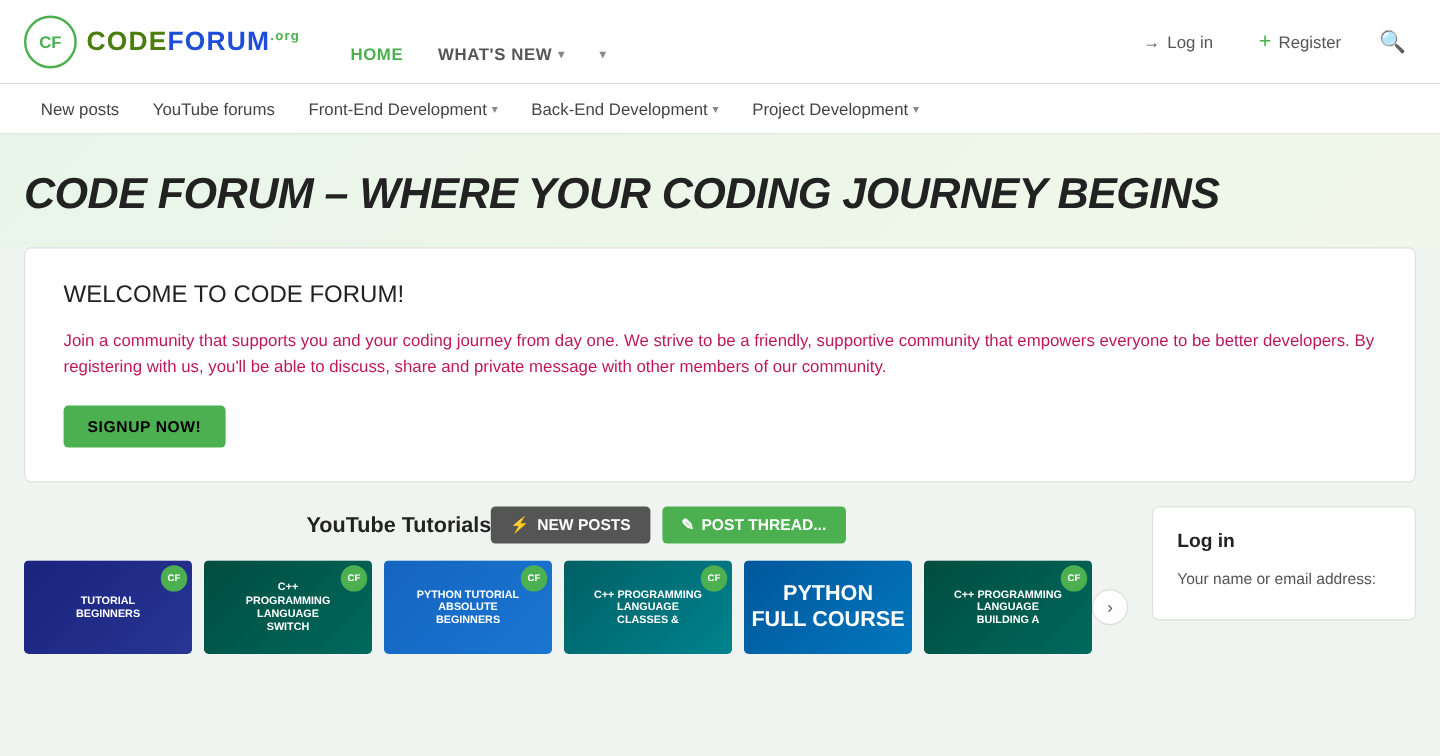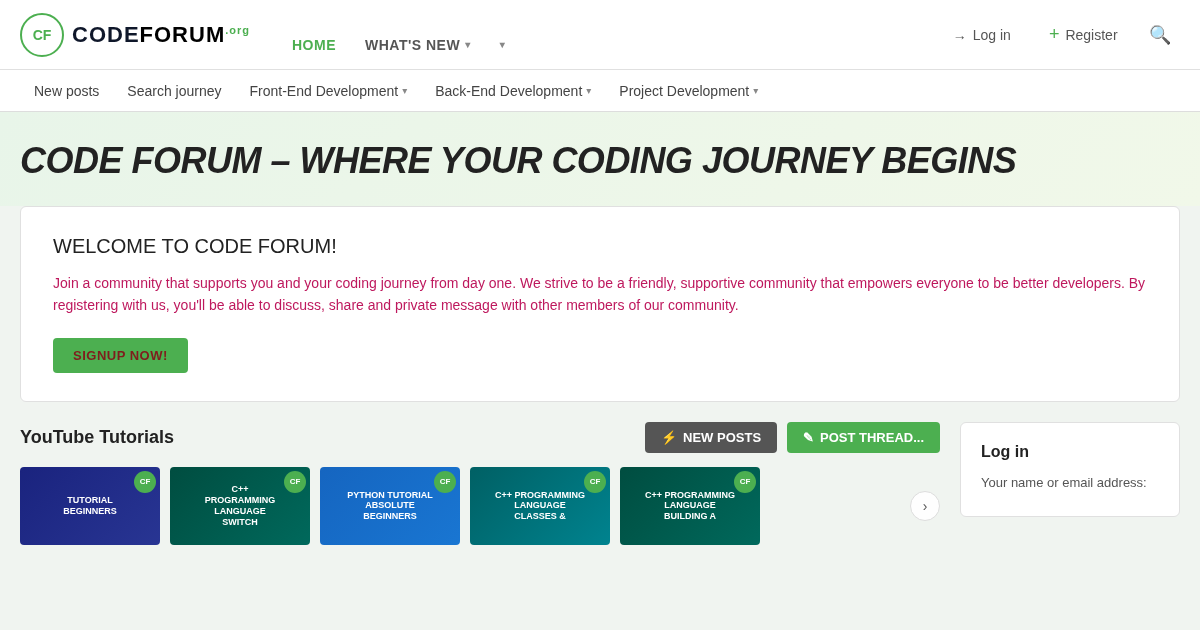--- a/index.html
+++ b/index.html
@@ -36,21 +36,21 @@
     .logo-text {
       display: flex;
       flex-direction: column;
       line-height: 1;
     }
     .logo-text .code {
       font-size: 22px;
       font-weight: 800;
       letter-spacing: 1px;
     }
-    .logo-text .code span:first-child { color: #0f172a; }
+    .logo-text .code span:first-child { color: #4d7c0f; }
     .logo-text .code span:last-child { color: #4caf50; }
 
     .nav-main {
       display: flex;
       align-items: center;
       gap: 5px;
       flex: 1;
     }
     .nav-item {
       padding: 8px 12px;
@@ -147,21 +147,21 @@
       margin-bottom: 14px;
     }
     .welcome-text {
       font-size: 14px;
       color: #be185d;
       line-height: 1.6;
       margin-bottom: 21px;
     }
     .btn-signup {
       background: #4caf50;
-      color: #7f1d1d;
+      color: #000000;
       border: none;
       border-radius: 4px;
       padding: 10px 20px;
       font-size: 13px;
       font-weight: 700;
       cursor: pointer;
       text-transform: uppercase;
       letter-spacing: 0.5px;
     }
 
@@ -172,21 +172,21 @@
       padding: 0 20px 20px;
     }
 
     
     .tutorials-section {
       flex: 1;
     }
     .section-header {
       display: flex;
       align-items: center;
-      justify-content: space-between;
+      justify-content: center;
       margin-bottom: 14px;
     }
     .section-title {
       font-size: 18px;
       font-weight: 700;
       color: #222;
     }
     .section-actions {
       display: flex;
       gap: 10px;
@@ -320,21 +320,21 @@
     }
   </style>
 </head>
 <body>
 
 <header class="header">
   <a class="logo-area">
     <div class="logo-icon">CF</div>
     <div class="logo-text">
       <div class="code">
-        <span>CODE</span><span style="color:#000000">FORUM</span><span style="font-size:11px;color:#4caf50;vertical-align:super">.org</span>
+        <span>CODE</span><span style="color:#1d4ed8">FORUM</span><span style="font-size:11px;color:#4caf50;vertical-align:super">.org</span>
       </div>
     </div>
   </a>
 
   <nav class="nav-main">
     <div class="nav-item active">HOME</div>
     <div class="nav-item">
       <span>WHAT'S NEW</span>
       <span class="chevron">▾</span>
     </div>
@@ -353,21 +353,21 @@
       <span>Register</span>
     </button>
     <button class="search-icon-btn">
       <span>🔍</span>
     </button>
   </div>
 </header>
 
 <nav class="sub-nav">
   <div class="sub-nav-item">New posts</div>
-  <div class="sub-nav-item">Search journey</div>
+  <div class="sub-nav-item">YouTube forums</div>
   <div class="sub-nav-item">
     <span>Front-End Development</span>
     <span class="chevron">▾</span>
   </div>
   <div class="sub-nav-item">
     <span>Back-End Development</span>
     <span class="chevron">▾</span>
   </div>
   <div class="sub-nav-item">
     <span>Project Development</span>
@@ -421,20 +421,25 @@
           <span class="thumb-label">PYTHON TUTORIAL<br>ABSOLUTE<br>BEGINNERS</span>
         </div>
       </div>
       <div class="video-thumb">
         <div class="video-thumb-bg thumb-4">
           <div class="thumb-pp-logo">CF</div>
           <span class="thumb-label">C++ PROGRAMMING<br>LANGUAGE<br>CLASSES &amp;</span>
         </div>
       </div>
       <div class="video-thumb">
+        <div class="video-thumb-bg thumb-5">
+          <span class="thumb-label" style="font-size:18px;font-weight:900;color:#fff">PYTHON<br>FULL COURSE</span>
+        </div>
+      </div>
+      <div class="video-thumb">
         <div class="video-thumb-bg thumb-6">
           <div class="thumb-pp-logo">CF</div>
           <span class="thumb-label">C++ PROGRAMMING<br>LANGUAGE<br>BUILDING A</span>
         </div>
       </div>
 
       <button class="video-nav-btn">
         <span>›</span>
       </button>
     </div>

